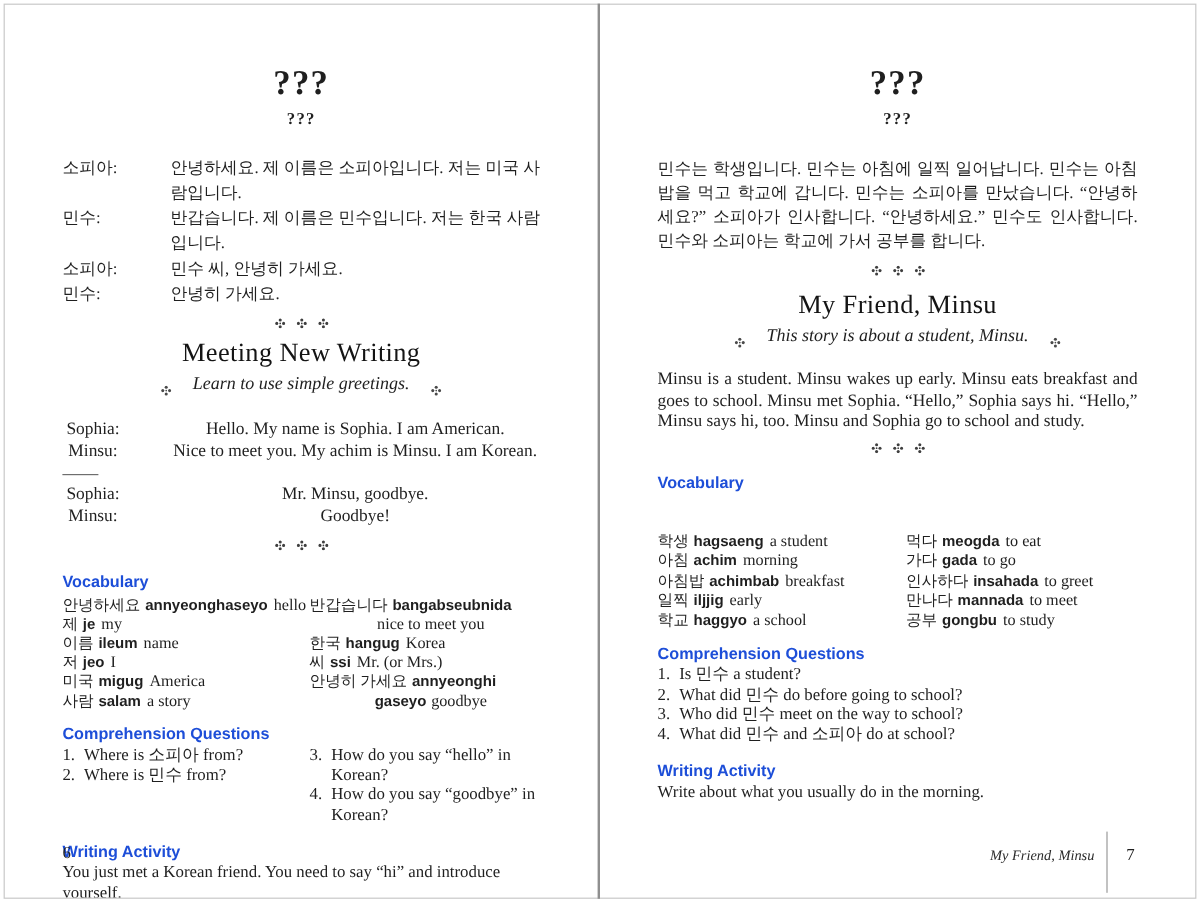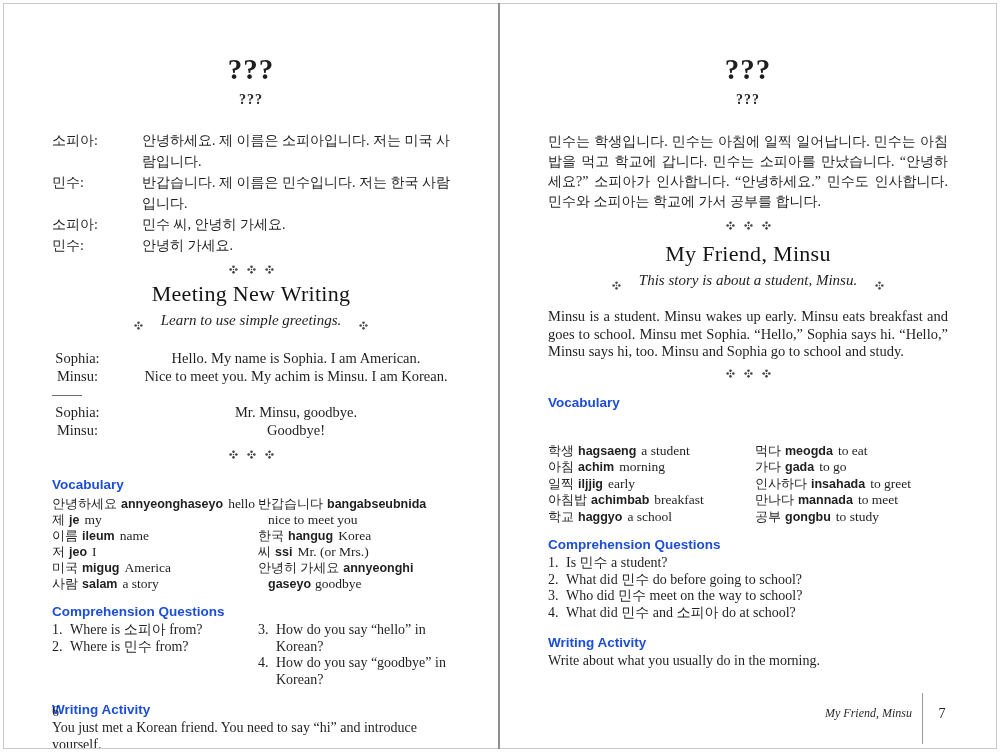--- a/index.html
+++ b/index.html
@@ -41,21 +41,21 @@
   .h-comp { margin-top:12px; }
   .h-writing { margin-top:14px; }
 
   .vocab-grid { margin-top:3px; display:grid; grid-template-columns:206px 1fr; column-gap:0; font-size:13.5px; line-height:16px; }
   .vocab-grid-r { grid-template-columns:207px 1fr; line-height:16.5px;margin-top:32px; }
   .v-line { white-space:nowrap; }
   .v-line .ko { font-size:13px; }
   .v-line .rom { font-family:"Liberation Sans","DejaVu Sans",sans-serif; font-weight:700; font-size:12.5px; }
   .v-line .ko + .rom { margin-left:4px; }
   .v-line .rom + .en, .v-line .ko + .en { margin-left:5px; }
-  .v-line.cont { padding-left:10px; }
+  .v-line.cont { padding-left:10px;text-align:center; }
   .v-line.cont .rom + .en { margin-left:4px; }
 
   .q-grid { margin-top:2px; display:grid; grid-template-columns:206px 1fr; font-size:14px; line-height:16.5px; }
   .q-col { display:block; }
   .q-row { display:grid; grid-template-columns:18px 1fr; }
   .q-list { margin-top:2px; font-size:14px; line-height:16.5px; }
 
   .writing { margin-top:2px; font-size:14px; line-height:16.5px; }
 
   .pageno-left { position:absolute; left:48px; bottom:28px; font-size:14px; }
@@ -260,22 +260,22 @@
       <svg class="fl">
           <use href="#fleur"></use>
         </svg>
     </div>
 
     <div class="h-sans h-vocab-r">Vocabulary</div>
     <div class="vocab-grid vocab-grid-r">
       <div class="q-col">
         <div class="v-line"><span class="ko">학생</span><span class="rom">hagsaeng</span><span class="en">a student</span></div>
         <div class="v-line"><span class="ko">아침</span><span class="rom">achim</span><span class="en">morning</span></div>
+        <div class="v-line"><span class="ko">아침밥</span><span class="rom">achimbab</span><span class="en">breakfast</span></div>
         <div class="v-line"><span class="ko">일찍</span><span class="rom">iljjig</span><span class="en">early</span></div>
-        <div class="v-line"><span class="ko">아침밥</span><span class="rom">achimbab</span><span class="en">breakfast</span></div>
         <div class="v-line"><span class="ko">학교</span><span class="rom">haggyo</span><span class="en">a school</span></div>
       </div>
       <div class="q-col">
         <div class="v-line"><span class="ko">먹다</span><span class="rom">meogda</span><span class="en">to eat</span></div>
         <div class="v-line"><span class="ko">가다</span><span class="rom">gada</span><span class="en">to go</span></div>
         <div class="v-line"><span class="ko">인사하다</span><span class="rom">insahada</span><span class="en">to greet</span></div>
         <div class="v-line"><span class="ko">만나다</span><span class="rom">mannada</span><span class="en">to meet</span></div>
         <div class="v-line"><span class="ko">공부</span><span class="rom">gongbu</span><span class="en">to study</span></div>
       </div>
     </div>

